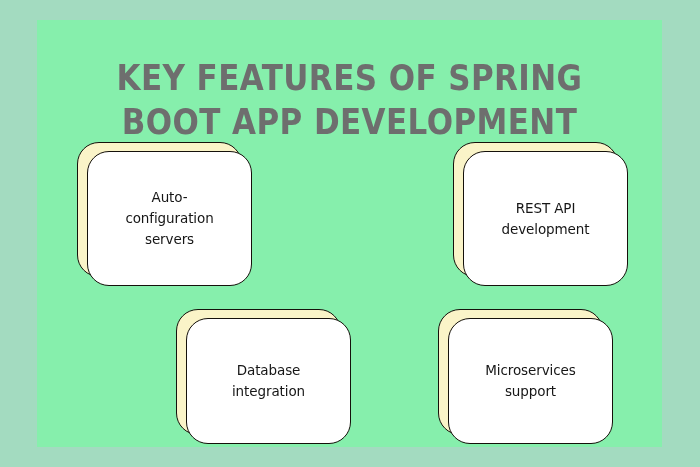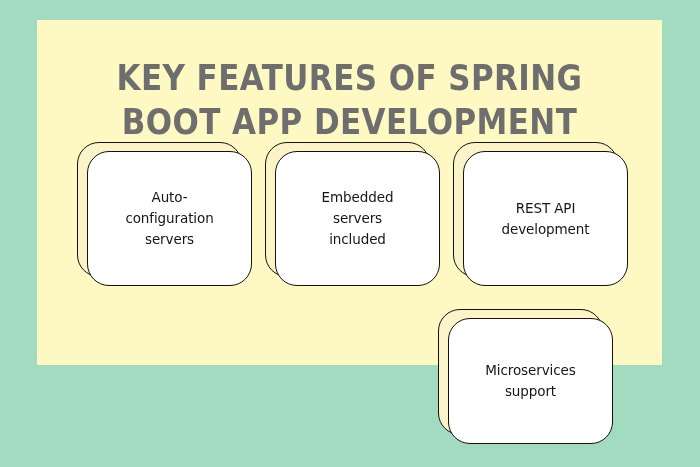--- a/index.html
+++ b/index.html
@@ -19,22 +19,22 @@
     height: 467px;
     background: #a3dbc0;
     box-sizing: border-box;
   }
 
   #panel {
     position: absolute;
     left: 37px;
     top: 20px;
     width: 625px;
-    height: 345px;
-    background: #fef9c3;
+    height: 427px;
+    background: #86efac;
   }
 
   
   #title {
     position: absolute;
     left: 0;
     top: 12px;
     width: 625px;
     text-align: center;
     color: #6e6e6e;
@@ -112,37 +112,36 @@
 
     <div class="card" id="card-auto-configuration">
       <div class="shadow-layer"></div>
       <div class="front-layer">
         <span class="card-text">Auto-
 configuration
 servers</span>
       </div>
     </div>
 
-    <div class="card" id="card-embedded-servers">
-      <div class="shadow-layer"></div>
-      <div class="front-layer">
-        <span class="card-text">Embedded
-servers
-included</span>
-      </div>
-    </div>
 
     <div class="card" id="card-rest-api">
       <div class="shadow-layer"></div>
       <div class="front-layer">
         <span class="card-text">REST API
 development</span>
       </div>
     </div>
 
+    <div class="card" id="card-database-integration">
+      <div class="shadow-layer"></div>
+      <div class="front-layer">
+        <span class="card-text">Database
+integration</span>
+      </div>
+    </div>
 
     <div class="card" id="card-microservices">
       <div class="shadow-layer"></div>
       <div class="front-layer">
         <span class="card-text">Microservices
 support</span>
       </div>
     </div>
 
   </div>

